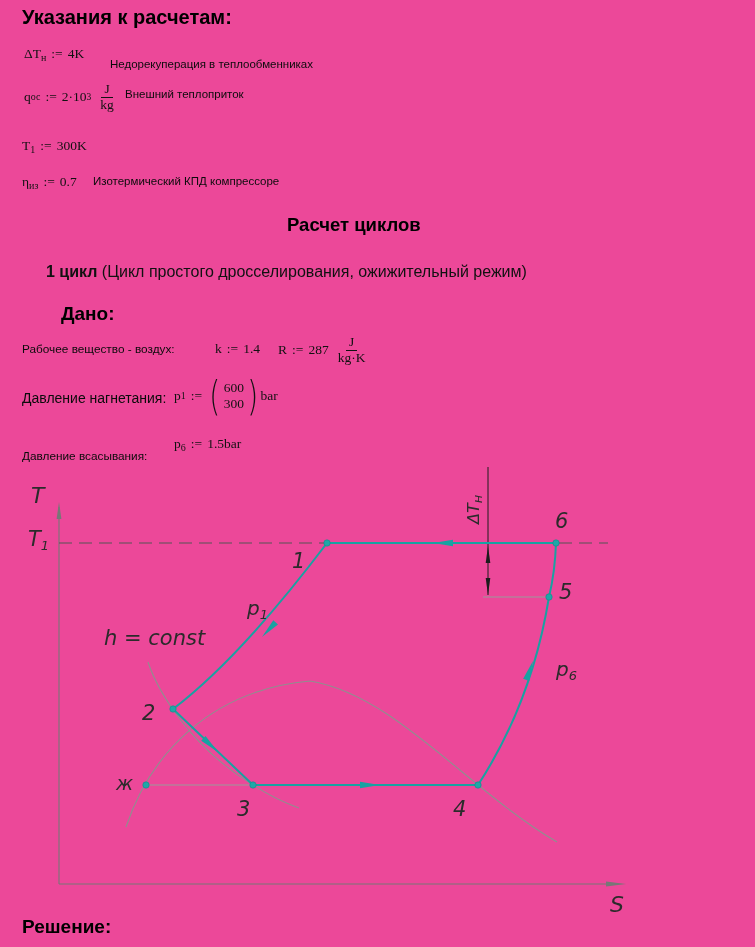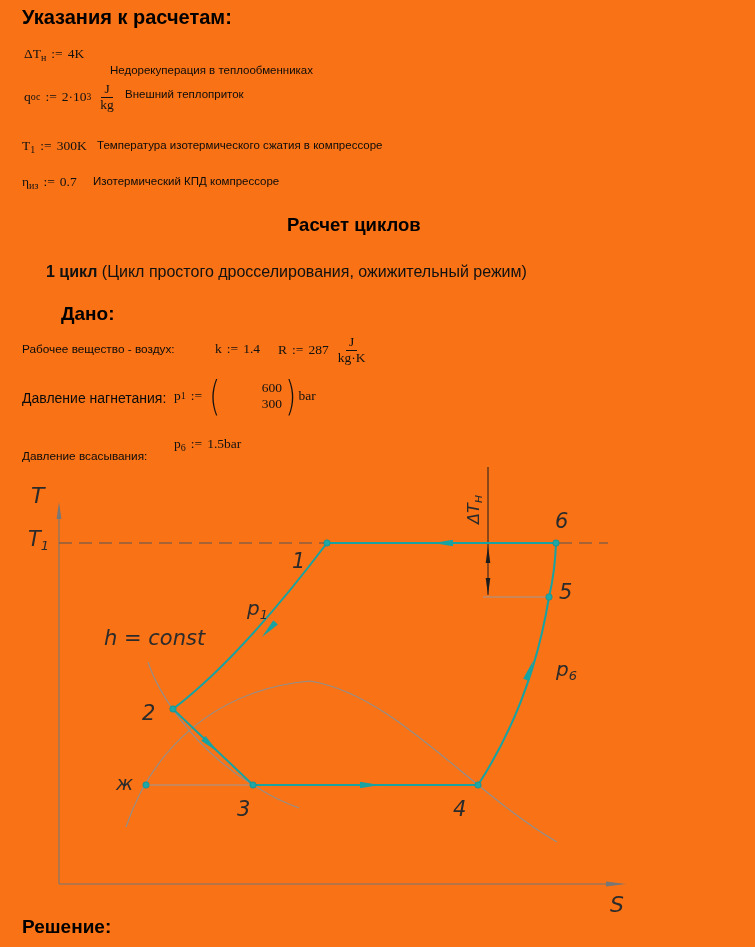--- a/index.html
+++ b/index.html
@@ -1,31 +1,31 @@
 <!DOCTYPE html>
 <html><head>
 <meta charset="utf-8">
 <style>
   html,body{margin:0;padding:0;background:#ffffff;}
-  .page{position:relative;width:755px;height:947px;background:#f97316;overflow:hidden;
+  .page{position:relative;width:755px;height:947px;background:#ec4899;overflow:hidden;
         font-family:"Liberation Sans",sans-serif;color:#111;}
   .abs{position:absolute;white-space:nowrap;margin-left:24px;}
   .h-bold{position:absolute;font-weight:bold;white-space:nowrap;color:#000;}
   .math{position:absolute;font-family:"Liberation Serif",serif;font-size:13.5px;white-space:nowrap;}
   .mrow{display:inline-flex;align-items:center;}
   .math sub{font-size:10px;vertical-align:-3px;line-height:0;}
   .math sup{font-size:9.5px;vertical-align:6px;line-height:0;}
   .op{margin:0 5px;}
   .frac{display:inline-flex;flex-direction:column;align-items:center;margin-left:6px;line-height:1.05;}
   .frac .num{padding:0 3px;border-bottom:1px solid #111;}
   .frac .den{padding:0 3px;}
   .comment{position:absolute;font-size:11.5px;white-space:nowrap;color:#0b0b0b;}
   .bigparen{font-family:"DejaVu Sans",sans-serif;font-size:40px;font-weight:300;line-height:0.95;
             transform:scaleX(0.7);display:inline-block;}
-  .vcol{display:inline-flex;flex-direction:column;align-items:center;font-size:13.5px;line-height:16px;padding:0 1px;margin-left:38px;}
+  .vcol{display:inline-flex;flex-direction:column;align-items:center;font-size:13.5px;line-height:16px;padding:0 1px;}
   
   svg{position:absolute;left:0;top:458px;}
   .axis{stroke:#777;stroke-width:1.1;fill:none;}
   .axisfill{fill:#777;stroke:none;}
   .dash{stroke:#555;stroke-width:1;stroke-dasharray:13 7;fill:none;}
   .thin{stroke:#9a9a9a;stroke-width:1;fill:none;}
   .gcurve{stroke:#8f8f8f;stroke-width:1.1;fill:none;}
   .dim{stroke:#1c1c1c;stroke-width:1;fill:none;}
   .dimfill{fill:#1c1c1c;stroke:none;}
   .dimblack{stroke:#111;stroke-width:1.1;fill:none;}
@@ -40,39 +40,38 @@
 </head>
 <body>
 
 <div class="page">
 
   <div class="h-bold" style="left:22px;top:6px;font-size:20px;">Указания к расчетам:</div>
 
   <div class="math" style="left:24px;top:46px;">
     <span>ΔT</span><sub>н</sub><span class="op">:=</span><span>4K</span>
   </div>
-  <div class="comment" style="left:110px;top:64px;">Недорекуперация в теплообменниках</div>
+  <div class="comment" style="left:110px;top:58px;">Недорекуперация в теплообменниках</div>
 
   <div class="math mrow" style="left:24px;top:81px;height:32px;">
     <span>q</span>
       <sub>ос</sub>
       <span class="op">:=</span>
       <span>2·10</span>
       <sup>3</sup>
     <span class="frac">
       <span class="num">J</span>
       <span class="den">kg</span>
     </span>
   </div>
   <div class="comment" style="left:125px;top:88px;">Внешний теплоприток</div>
 
   <div class="math" style="left:22px;top:138px;">
     <span>T</span><sub>1</sub><span class="op">:=</span><span>300K</span>
   </div>
-  <div class="comment" style="left:97px;top:139px;">Температура изотермического сжатия в компрессоре</div>
 
   <div class="math" style="left:22px;top:174px;">
     <span>η</span><sub>из</sub><span class="op">:=</span><span>0.7</span>
   </div>
   <div class="comment" style="left:93px;top:175px;">Изотермический КПД компрессоре</div>
 
   <div class="h-bold" style="left:287px;top:214px;font-size:18.5px;">Расчет циклов</div>
 
   <div class="abs" style="left:22px;top:263px;font-size:16px;">
     <span style="font-weight:bold;">1 цикл</span><span> (Цикл простого дросселирования, ожижительный режим)</span>

